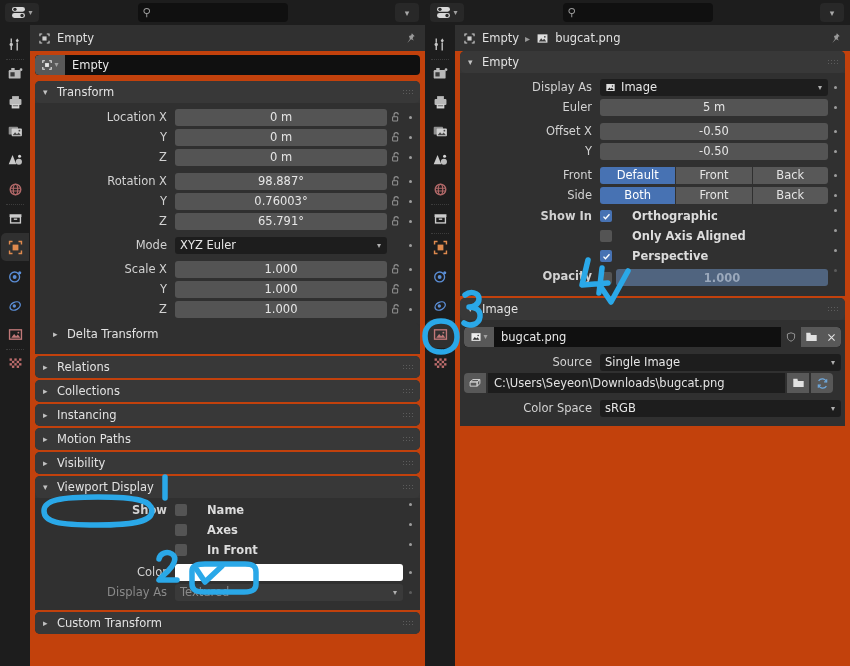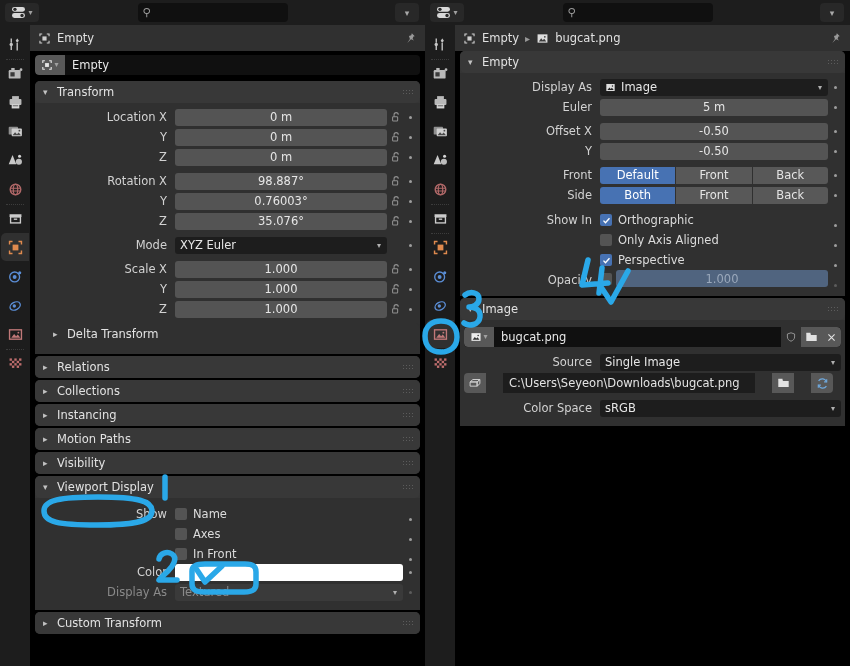--- a/index.html
+++ b/index.html
@@ -53,21 +53,21 @@
     width:28px; height:28px; display:flex; align-items:center; justify-content:center;
     position:relative; margin-bottom:1px;
   }
   .tab.sep-after:after {
     content:""; position:absolute; bottom:-2px; left:5px; right:5px; height:1px;
     border-bottom:1px dotted #3c3c3c;
   }
   .tab.active { background:#303030; border-radius:5px 0 0 5px; }
   .tab svg { width:17px; height:17px; display:block; }
 
-  .content { flex:1; background:#000000; overflow:hidden; position:relative; }
+  .content { flex:1; background:#c2410c; overflow:hidden; position:relative; }
 
   
   .breadcrumb {
     height:26px; display:flex; align-items:center; gap:6px; padding:0 8px;
     background:#303030; position:relative;
   }
   .breadcrumb .bc-text { font-size:11.5px; color:#e0e0e0; }
   .breadcrumb .bc-sep { color:#999; font-size:10px; }
   .pin {
     position:absolute; right:8px; top:6px; width:14px; height:14px;
@@ -144,22 +144,22 @@
   .toggrp { flex:1; display:flex; gap:1px; }
   .toggrp .tg {
     flex:1; height:17px; background:#585858; display:flex; align-items:center; justify-content:center;
     font-size:11.5px; color:#e4e4e4;
   }
   .toggrp .tg:first-child { border-radius:3px 0 0 3px; }
   .toggrp .tg:last-child { border-radius:0 3px 3px 0; }
   .toggrp .tg.on { background:#4772b3; color:#ffffff; }
 
   
-  .cbrow { display:flex; align-items:flex-end; height:18px; margin-bottom:2px; padding-right:4px; }
-  .cbwrap { flex:1; display:flex; align-items:center; gap:6px; }
+  .cbrow { display:flex; align-items:flex-start; height:18px; margin-bottom:2px; padding-right:4px;font-weight:bold; }
+  .cbwrap { flex:1; display:flex; align-items:center; gap:20px; }
   .cb { width:12px; height:12px; border-radius:2px; background:#545454; display:flex; align-items:center; justify-content:center; flex:0 0 12px; }
   .cb.on { background:#4772b3; }
   .cb svg { width:9px; height:9px; }
   .cbtext { font-size:11.5px; color:#dcdcdc; }
 
   
   .imgname-row {
     display:flex; align-items:center; height:20px; margin:2px 4px 6px 4px;
     background:#101010; border-radius:4px; overflow:hidden;
   }
@@ -168,21 +168,21 @@
     border-radius:4px 0 0 4px; flex:0 0 30px;
   }
   .imgname-row .nm { flex:1; padding-left:7px; font-size:11.5px; color:#e8e8e8; }
   .imgname-row .btn {
     width:20px; height:20px; display:flex; align-items:center; justify-content:center; background:#585858;
   }
   .imgname-row .btn.last { border-radius:0 4px 4px 0; }
   .imgname-row .btn.ghost { background:#303030; }
 
   .pathrow {
-    display:flex; align-items:flex-end; height:20px; margin:2px 12px 6px 4px; gap:17px;
+    display:flex; align-items:flex-end; height:20px; margin:2px 12px 6px 4px; gap:2px;
   }
   .pathrow .pbtn { width:22px; height:20px; background:#585858; display:flex; align-items:center; justify-content:center; }
   .pathrow .pbtn.l { border-radius:4px 0 0 4px; }
   .pathrow .pbtn.r { border-radius:0 4px 4px 0; }
   .pathrow .ptxt {
     flex:1; height:20px; background:#1d1d1d; display:flex; align-items:center; padding-left:6px;
     font-size:11.5px; color:#e3e3e3; overflow:hidden; white-space:nowrap;
   }
 
   
@@ -423,21 +423,21 @@
                     <path d="M5 7V4.6a2.6 2.6 0 015.2 0" fill="none" stroke="#b5b5b5" stroke-width="1.3"></path>
                     <rect x="3.2" y="7" width="6.2" height="5.4" rx="1" fill="none" stroke="#b5b5b5" stroke-width="1.3"></rect>
                   </svg>
                 <span class="dot">
                     <i></i>
                   </span>
               </div>
               <div class="prow">
                 <div class="plabel">Z</div>
                 <div class="pfield">
-                    <div class="numfield">35.076°</div>
+                    <div class="numfield">65.791°</div>
                   </div>
                 <svg class="lock" viewBox="0 0 16 16">
                     <path d="M5 7V4.6a2.6 2.6 0 015.2 0" fill="none" stroke="#b5b5b5" stroke-width="1.3"></path>
                     <rect x="3.2" y="7" width="6.2" height="5.4" rx="1" fill="none" stroke="#b5b5b5" stroke-width="1.3"></rect>
                   </svg>
                 <span class="dot">
                     <i></i>
                   </span>
               </div>
 

